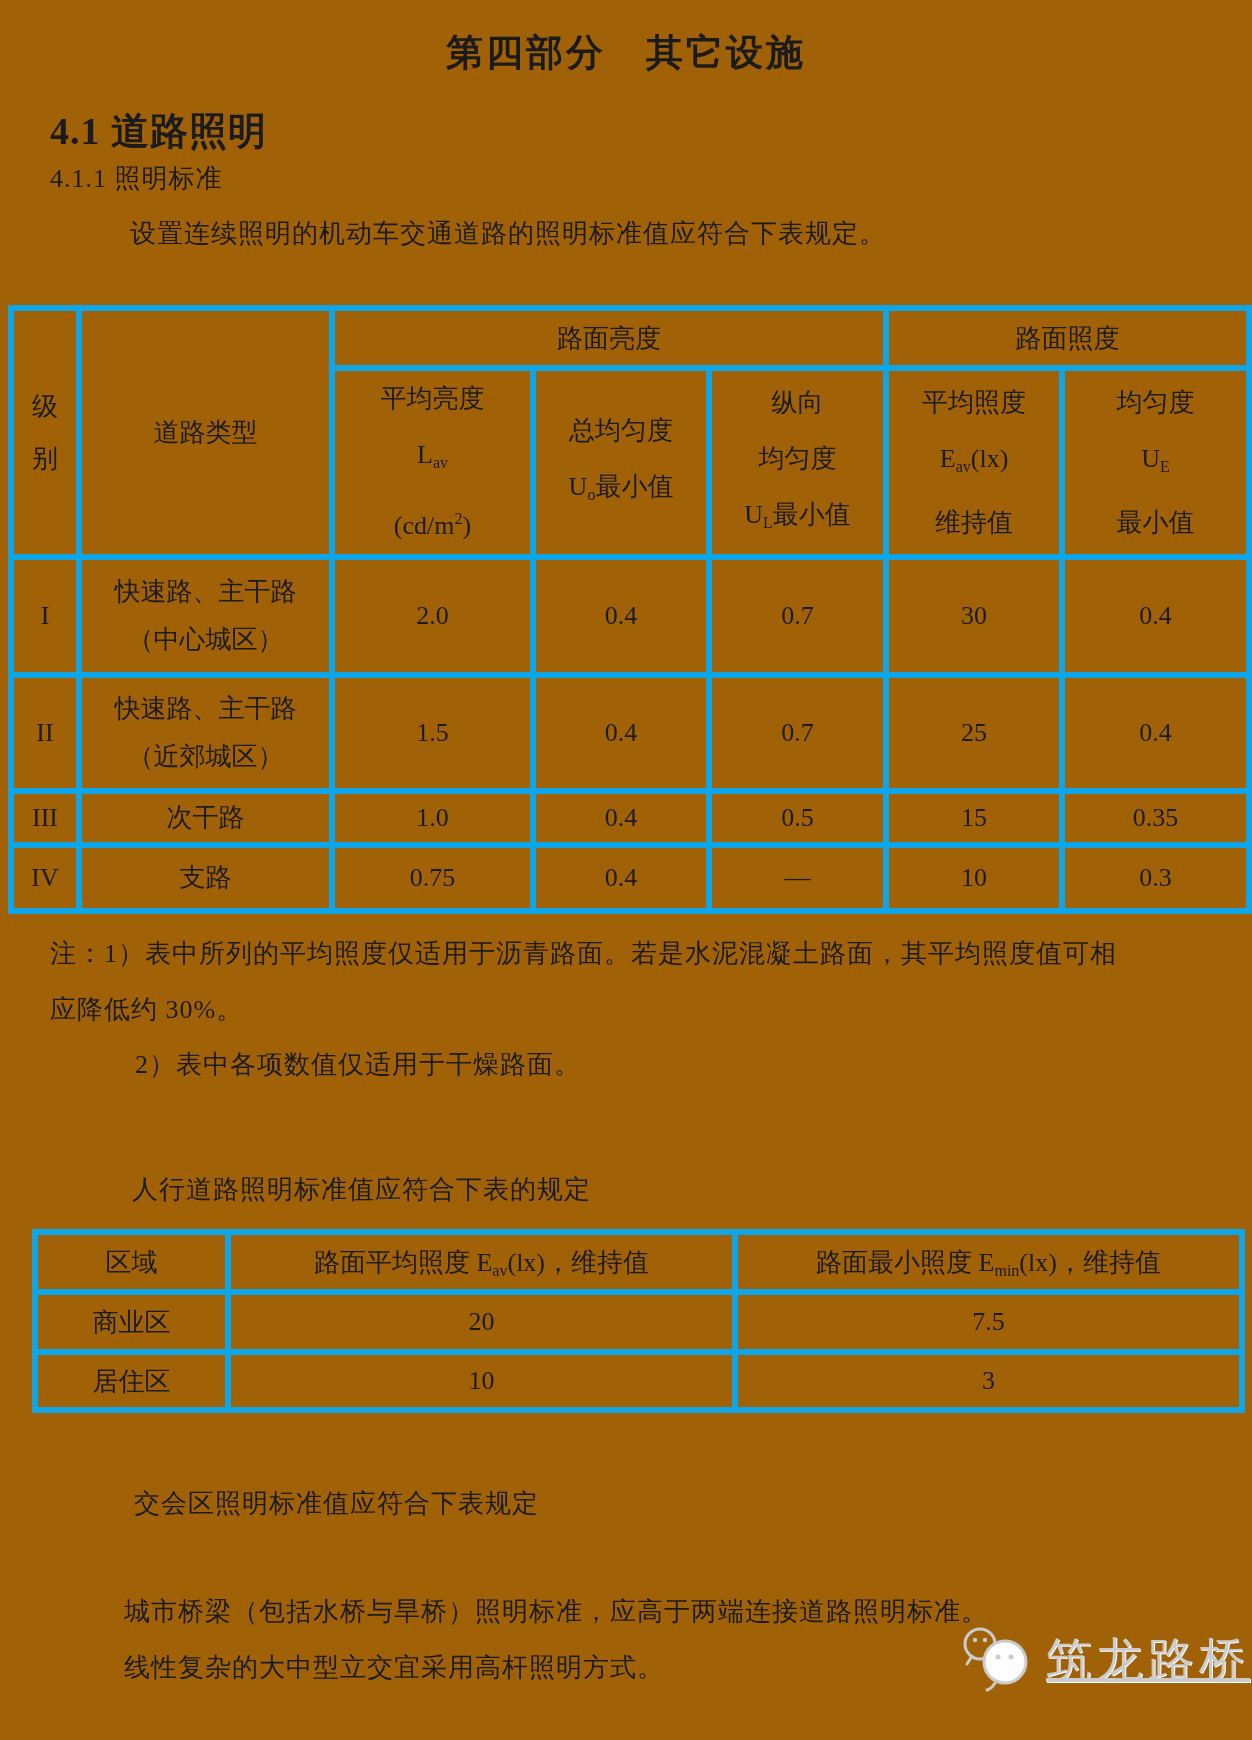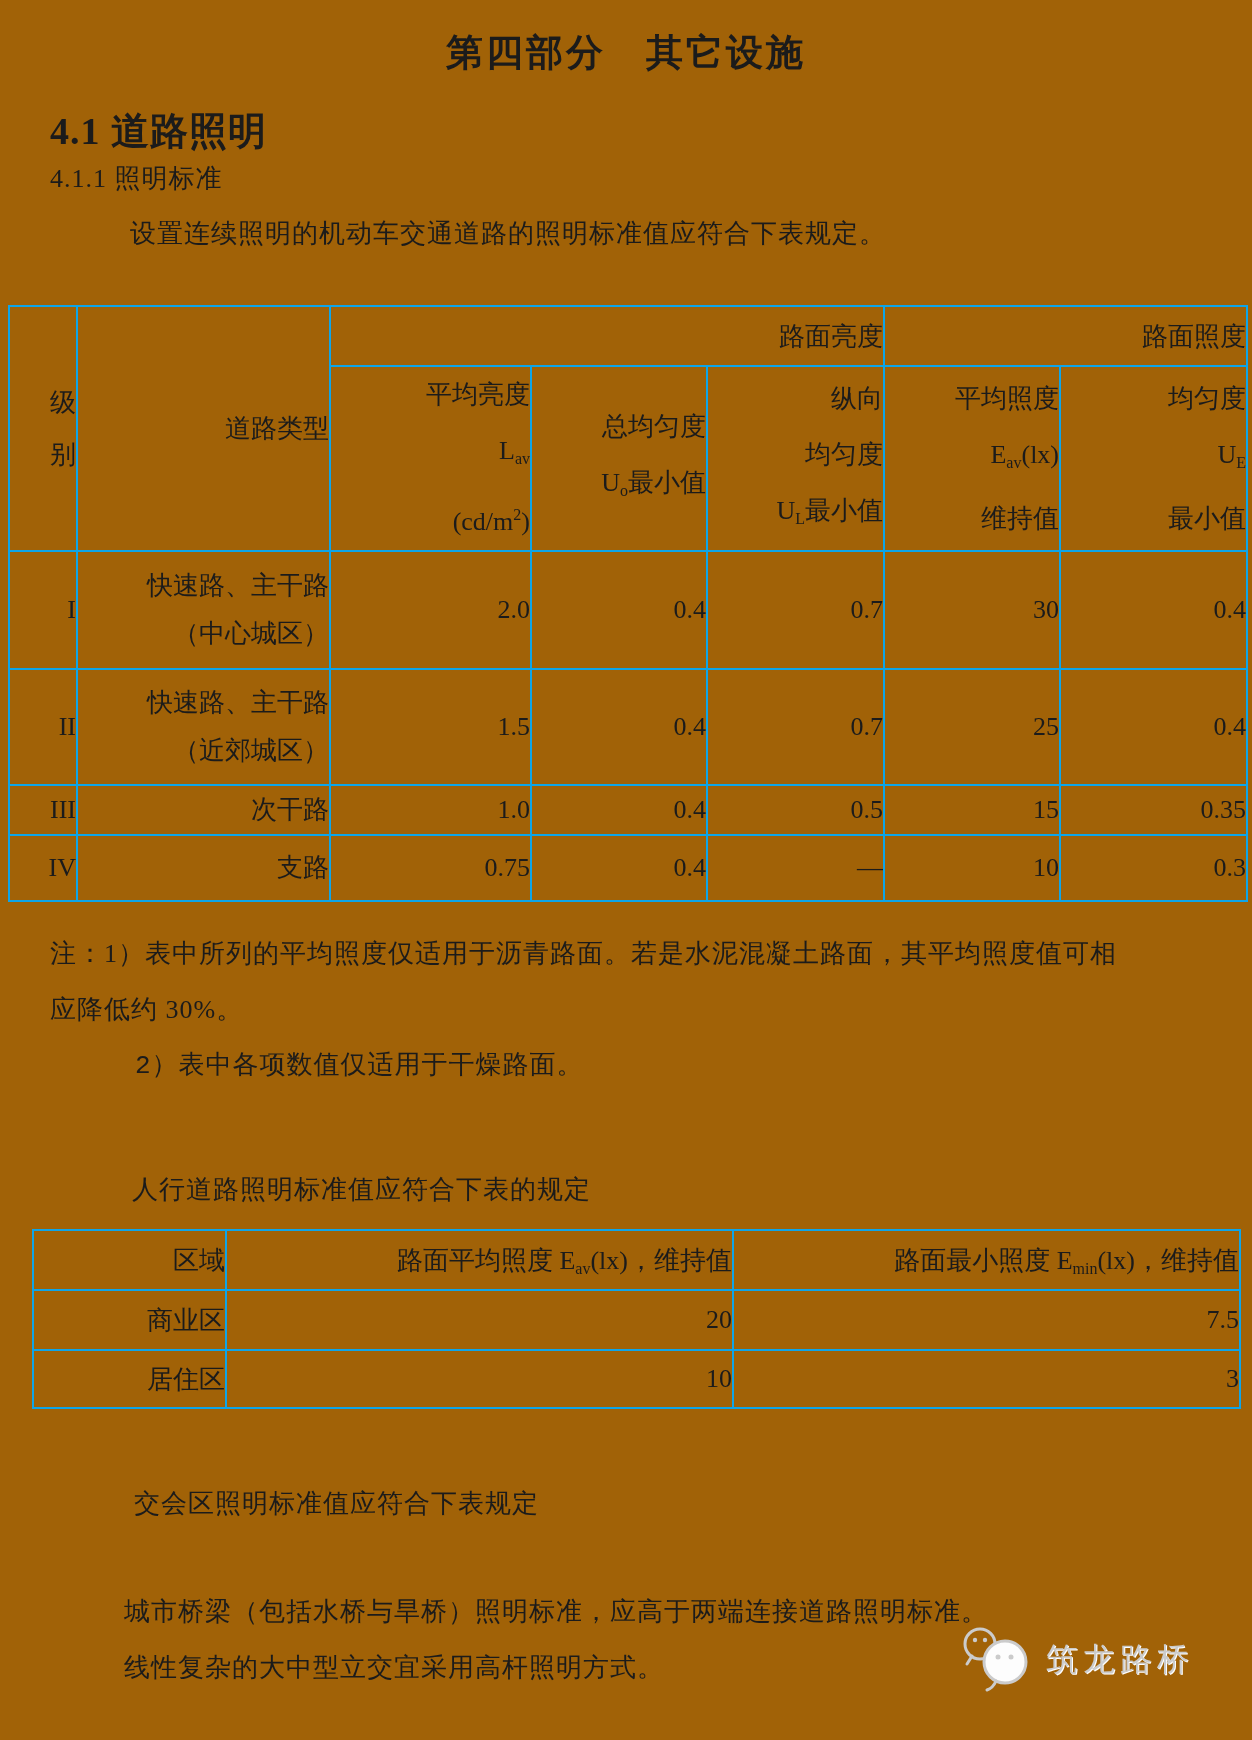--- a/index.html
+++ b/index.html
@@ -18,52 +18,53 @@
     text-align:center;
     font-size:37px;font-weight:bold;
     letter-spacing:3px;
   }
   .sec-heading{top:106px;left:50px;font-size:38px;font-weight:bold;letter-spacing:1px;}
   .subsec-heading{top:161px;left:50px;font-size:26px;letter-spacing:1px;}
   .body-line{font-size:26px;letter-spacing:1px;}
   .intro{top:216px;left:130px;}
   .note1{top:936px;left:50px;}
   .note2{top:992px;left:50px;}
-  .note3{top:1047px;left:135px;font-family:Liberation Mono, monospace;}
+  .note3{top:1047px;left:135px;}
   .pedestrian{top:1172px;left:132px;}
   .intersection{top:1486px;left:134px;}
   .bridge1{top:1594px;left:124px;}
   .bridge2{top:1650px;left:124px;}
 
   table{border-collapse:collapse;table-layout:fixed;}
   .dtable td{
-    border:2px solid #0ea5e9;
-    text-align:right;vertical-align:middle;
+    border:6px solid #0ea5e9;
+    text-align:center;vertical-align:middle;
     font-size:26px;padding:0;
     overflow:hidden;
   }
   .t1{position:absolute;top:305px;left:8px;width:1238px;}
   .t2{position:absolute;top:1229px;left:32px;width:1207px;}
 
   .hl{line-height:56px;}        
   .rl{line-height:48px;}        
   .rl:empty{display:none;}
   .lv{line-height:52px;}        
 
   .sub{font-size:16px;vertical-align:-5px;letter-spacing:0;}
   .sup{font-size:16px;vertical-align:10px;letter-spacing:0;}
 
   .watermark{
     position:absolute;top:1618px;left:958px;
     display:flex;align-items:center;gap:10px;
     color:#cbcbcb;
   }
   .wm-text{
-    font-size:32px;letter-spacing:5px;color:#cbcbcb;
+    font-size:46px;letter-spacing:5px;color:#cbcbcb;
     text-shadow:1px 1px 0 #ffffff;
+    text-decoration:underline;
   }
 </style>
 </head>
 <body>
 
 <div class="page">
 
   <div class="abs doc-title">第四部分　其它设施</div>
 
   <div class="abs sec-heading">4.1 道路照明</div>

